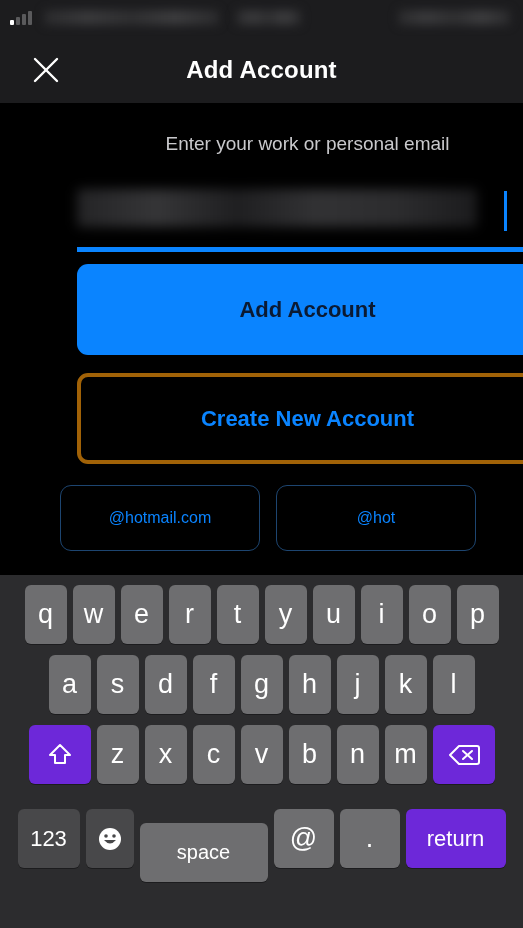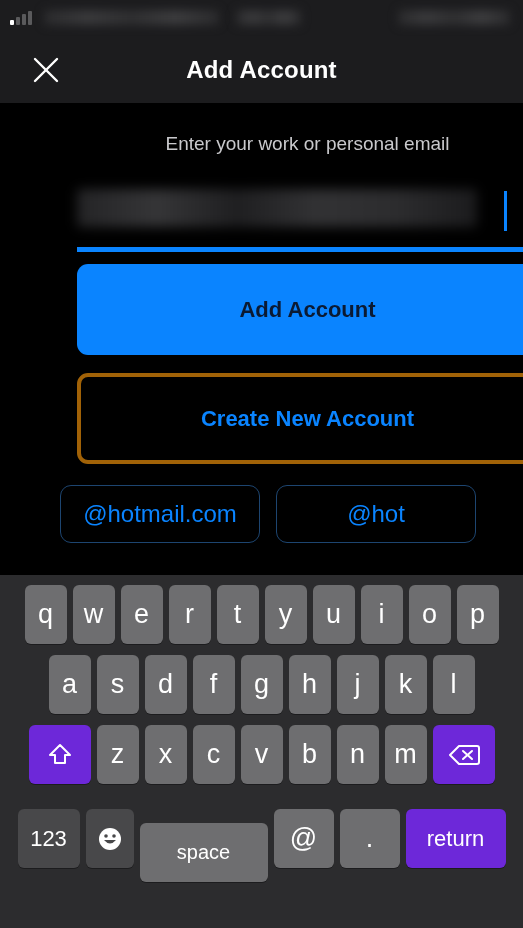--- a/index.html
+++ b/index.html
@@ -87,23 +87,23 @@
     color:#0a84ff; font-size:22px; font-weight:bold;
     font-family:"Liberation Sans", sans-serif;
     cursor:pointer;
   }
 
   .chips{
     position:absolute; top:382px; left:14px;
     display:flex; gap:16px; width:523px;
   }
   .chip{
-    flex:0 0 auto; height:58px; min-width:200px;
+    flex:0 0 auto; height:66px; min-width:200px;
     background:#000; border:1px solid #1d4570; border-radius:11px;
-    color:#0a84ff; font-size:24px;
+    color:#0a84ff; font-size:16px;
     font-family:"Liberation Sans", sans-serif;
     display:flex; align-items:center; justify-content:center;
     padding:0 20px; white-space:nowrap; cursor:pointer;
   }
 
   
   .keyboard{
     position:absolute; top:575px; left:0; width:523px; height:353px;
     background:#2c2c2e;
     padding-top:10px;

